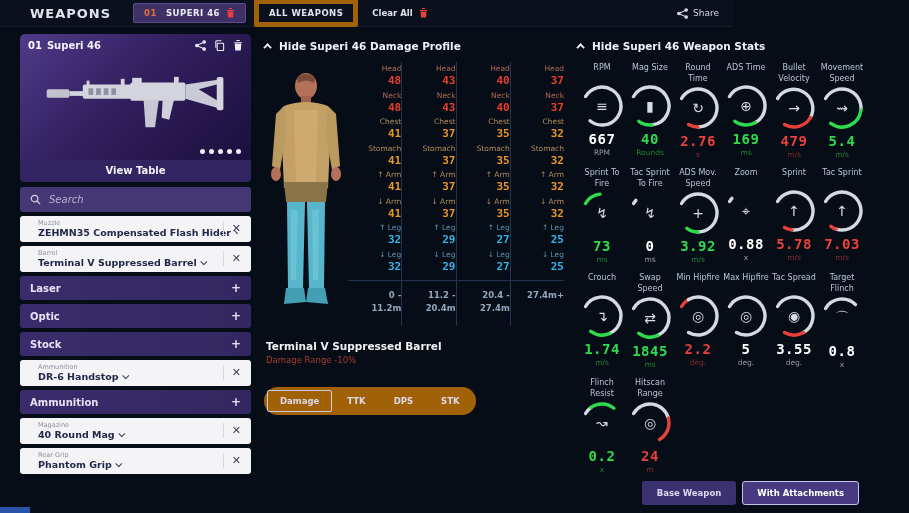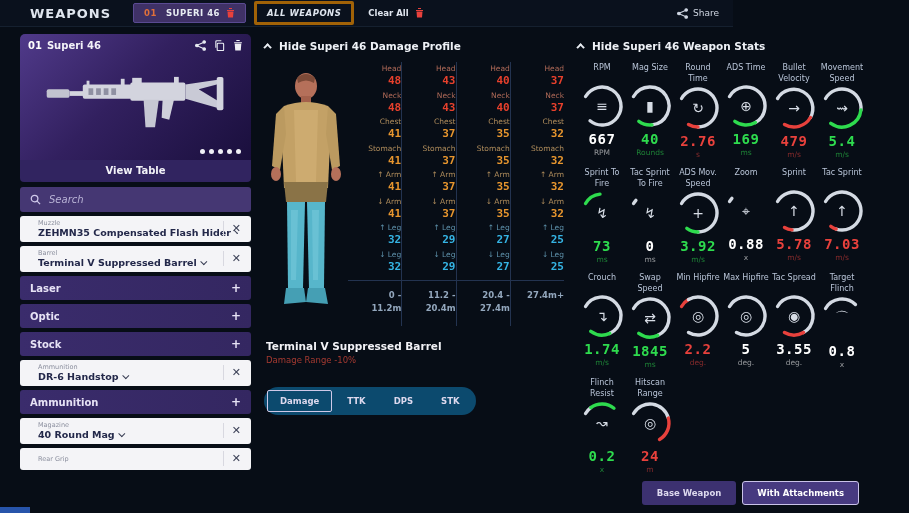--- a/index.html
+++ b/index.html
@@ -9,21 +9,21 @@
 
   
   header { display:flex; align-items:center; height:27px; padding:0 14px 0 30px;
            background:#0a111d; border-bottom:1px solid #15202f; }
   .page-title { font-size:13px; font-weight:bold; letter-spacing:1px; color:#dfe5ee; margin-right:22px; }
   .tabs { display:flex; align-items:center; gap:8px; flex:1; }
   .tab { display:flex; align-items:center; gap:6px; font-size:8.5px; font-weight:bold;
          letter-spacing:.5px; padding:4px 10px; border-radius:2px; cursor:pointer; }
   .tab.active { background:#3f3166; border:1px solid #5a4a92; }
   .tab.active .tab-prefix { color:#e0703a; margin-right:3px; }
-  .tab.plain { border:3px solid #a16207; color:#dfe5ee;font-style:italic; }
+  .tab.plain { border:5px solid #a16207; color:#dfe5ee; }
   .clear-all { display:flex; align-items:center; gap:6px; font-size:8.5px; font-weight:bold; color:#dfe5ee; cursor:pointer; padding:4px 6px;}
   .share-btn { display:flex; align-items:center; gap:5px; font-size:9px; color:#cfd6e2; cursor:pointer; }
 
   .icon-svg { display:block; }
 
   main { position:absolute; top:34px; left:20px; right:8px; bottom:0; display:flex; gap:13px; }
 
   
   .left { width:231px; flex:none; }
   .weapon-card { border-radius:5px 5px 0 0; background:linear-gradient(135deg,#503a8a 0%,#32205f 45%,#1a0f3d 100%);
@@ -69,21 +69,21 @@
   .dmg-col { flex:1; display:flex; flex-direction:column; text-align:right; padding:2px 0; }
   .dmg-col + .dmg-col { border-left:1px solid #233350; }
   .dmg-cell { height:26.5px; }
   .dmg-lab { font-size:7.5px; line-height:10px; }
   .dmg-val { font-size:11px; font-weight:bold; font-family:"DejaVu Sans Mono", monospace; line-height:13px; }
   .dmg-range { border-top:1px solid #233350; margin-top:4px; padding-top:8px; height:44px;
                font-size:8.5px; color:#93a7bd; line-height:13px; font-weight:bold;}
   .sel-att { margin:14px 0 0 2px; }
   .sel-att-name { font-size:10.5px; font-weight:bold; color:#f2f2f6; }
   .sel-att-effect { font-size:8.5px; color:#a53a31; margin-top:3px; }
-  .mode-tabs { margin-top:22px; background:#0c4a6e; border-radius:14px; display:inline-flex;
+  .mode-tabs { margin-top:22px; background:#a16207; border-radius:14px; display:inline-flex;
                padding:3px; gap:2px; }
   .mode-tab { font-size:8.5px; font-weight:bold; color:#ddd9ee; padding:5px 12px; border-radius:2px;
               border:1px solid transparent; cursor:pointer; }
   .mode-tab.active { border-color:#cfc9e8; }
 
   
   .right { flex:1; padding-top:2px; position:relative; }
   .stats-grid { display:grid; grid-template-columns:repeat(6,1fr); row-gap:6px; column-gap:2px; padding:0 2px; }
   .stat { display:flex; flex-direction:column; align-items:center; }
   .stat-label { font-size:8px; color:#b9c5d8; text-align:center; min-height:22px; line-height:11px;
@@ -259,20 +259,24 @@
               <div class="att-val">
                 <span>40 Round Mag</span>
                 <span class="chev-down-dark"></span>
               </div>
             </div>
             <div class="att-x">✕</div>
           </div>
           <div class="att-slot">
             <div class="att-main">
               <div class="att-cat">Rear Grip</div>
+              <div class="att-val">
+                <span>Phantom Grip</span>
+                <span class="chev-down-dark"></span>
+              </div>
             </div>
             <div class="att-x">✕</div>
           </div>
         </div>
     </section>
 
     <section class="middle">
       <div class="panel-header">
         <span class="chev-up"></span>
         <span>Hide Superi 46 Damage Profile</span>

